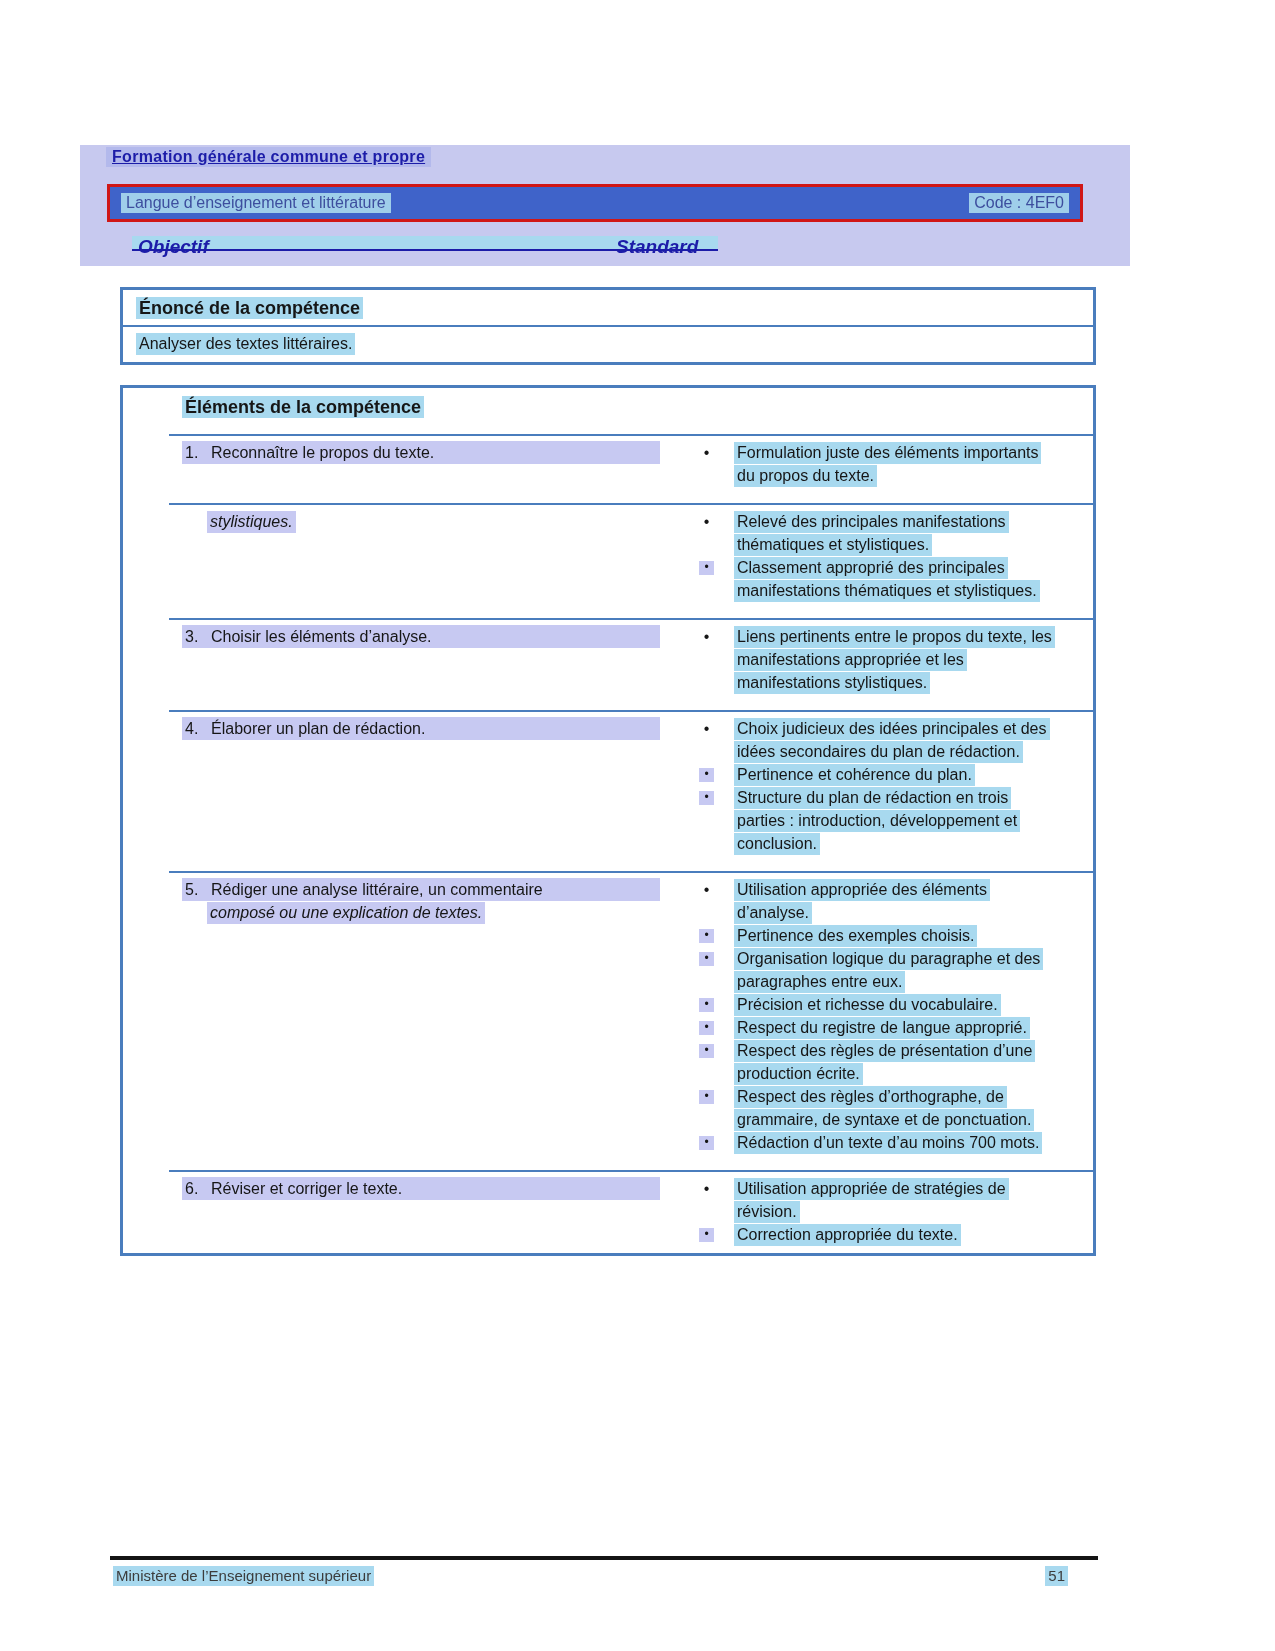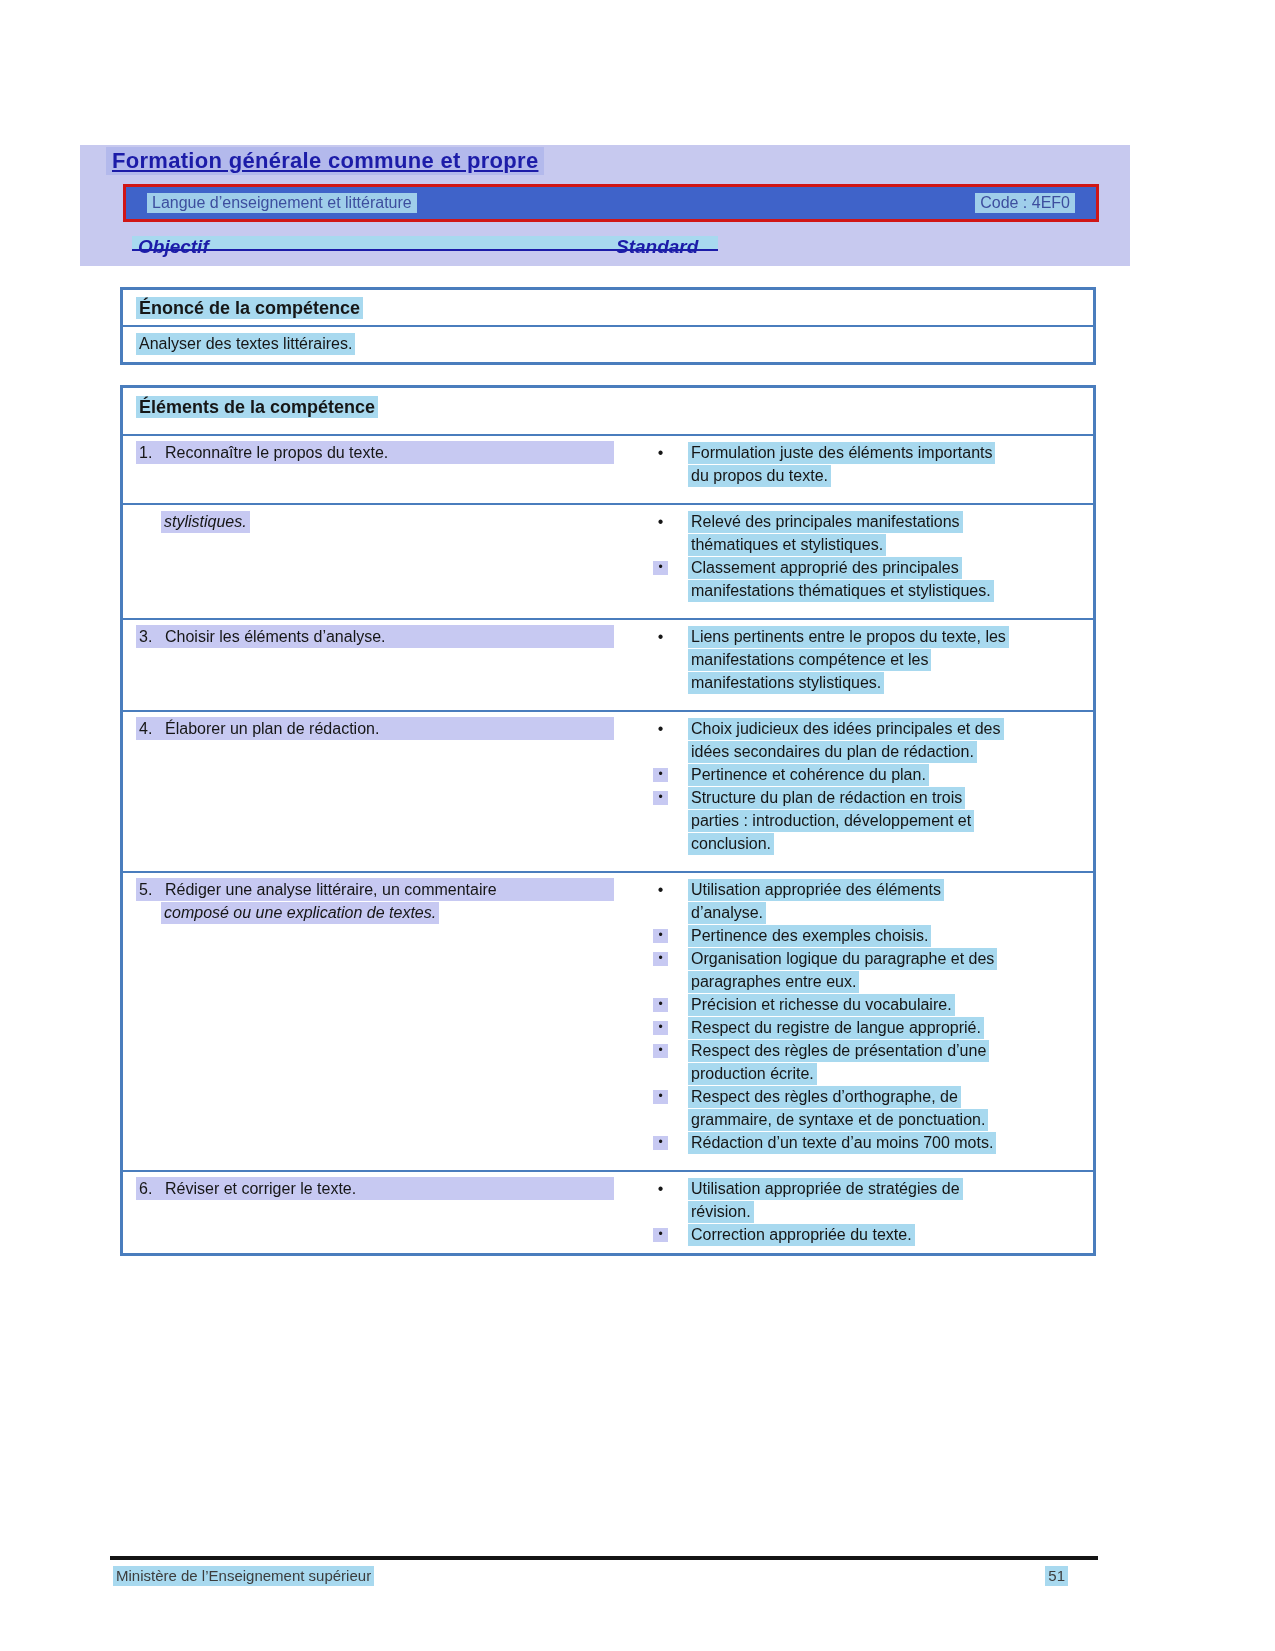--- a/index.html
+++ b/index.html
@@ -5,39 +5,39 @@
   * { margin:0; padding:0; box-sizing:border-box; }
   html,body { background:#ffffff; }
   body { font-family:"Liberation Sans", sans-serif; }
 
   .page { position:relative; width:1275px; height:1651px; background:#fff;
           color:var(--text); font-size:16px; overflow:hidden; }
 
   
   .banner { position:absolute; left:80px; top:145px; width:1050px; height:121px;
             background:var(--banner-bg); }
-  .banner-title { position:absolute; left:26px; top:2px; font-size:22px; font-weight:700;
+  .banner-title { position:absolute; left:26px; top:2px; font-size:16px; font-weight:700;
             color:var(--heading-text); text-decoration:underline;
             background:var(--banner-title-hl); padding:1px 6px; letter-spacing:.3px; }
-  .code-bar { position:absolute; left:43px; top:39px; width:976px; height:38px;
+  .code-bar { position:absolute; left:27px; top:39px; width:976px; height:38px;
             background:var(--bar-bg); border:3px solid var(--bar-border);
-            display:flex; align-items:center; justify-content:space-between; padding:0 21px; }
+            display:flex; align-items:center; justify-content:space-between; padding:0 11px; }
   .bar-hl { background:var(--bar-highlight); color:var(--bar-text);
             padding:1px 5px; font-size:16px; }
   .obj-std { position:absolute; left:52px; top:91px; width:586px; height:15px;
             background:var(--highlight-cyan); border-bottom:2px solid var(--heading-text);
             color:var(--heading-text); font-size:19px; font-weight:700; font-style:italic;
             padding-left:6px; }
   .obj-std .std { position:absolute; left:484px; top:0; }
 
   
   .table { position:absolute; left:120px; width:976px; border:3px solid var(--table-border);
            background:#fff; }
   .t1 { top:287px; }
-  .t2 { top:385px; }
+  .t2 { top:385px;padding-left:46px; }
   .t1 .t-header { border-bottom:2px solid var(--table-border); padding:7px 0 6px 13px; }
   .t-body { padding:6px 0 7px 13px; }
   .hl { background:var(--highlight-cyan); display:inline-block; padding:0 3px; line-height:22px; }
   .bold { font-weight:700; font-size:18px; }
 
   .row2col { display:flex; }
   .h-left  { width:495px; padding:8px 0 7px 13px; }
   .h-right { flex:1; padding:8px 0 7px 2px; }
 
   .e-row { display:flex; border-top:2px solid var(--table-border);margin-top:9px; }
@@ -136,21 +136,21 @@
         </div>
         <div class="e-row">
           <div class="c-left">
             <div class="el-line el-first"><span class="el-num">3.</span><span class="el-text">Choisir les éléments d’analyse.</span></div>
           </div>
           <div class="c-right">
             <div class="crit">
               <span class="bullet">•</span>
               <div class="crit-lines">
                 <div class="crit-line"><span class="hl">Liens pertinents entre le propos du texte, les</span></div>
-                <div class="crit-line"><span class="hl">manifestations compétence et les</span></div>
+                <div class="crit-line"><span class="hl">manifestations appropriée et les</span></div>
                 <div class="crit-line"><span class="hl">manifestations stylistiques.</span></div>
               </div>
             </div>
           </div>
         </div>
         <div class="e-row">
           <div class="c-left">
             <div class="el-line el-first"><span class="el-num">4.</span><span class="el-text">Élaborer un plan de rédaction.</span></div>
           </div>
           <div class="c-right">

